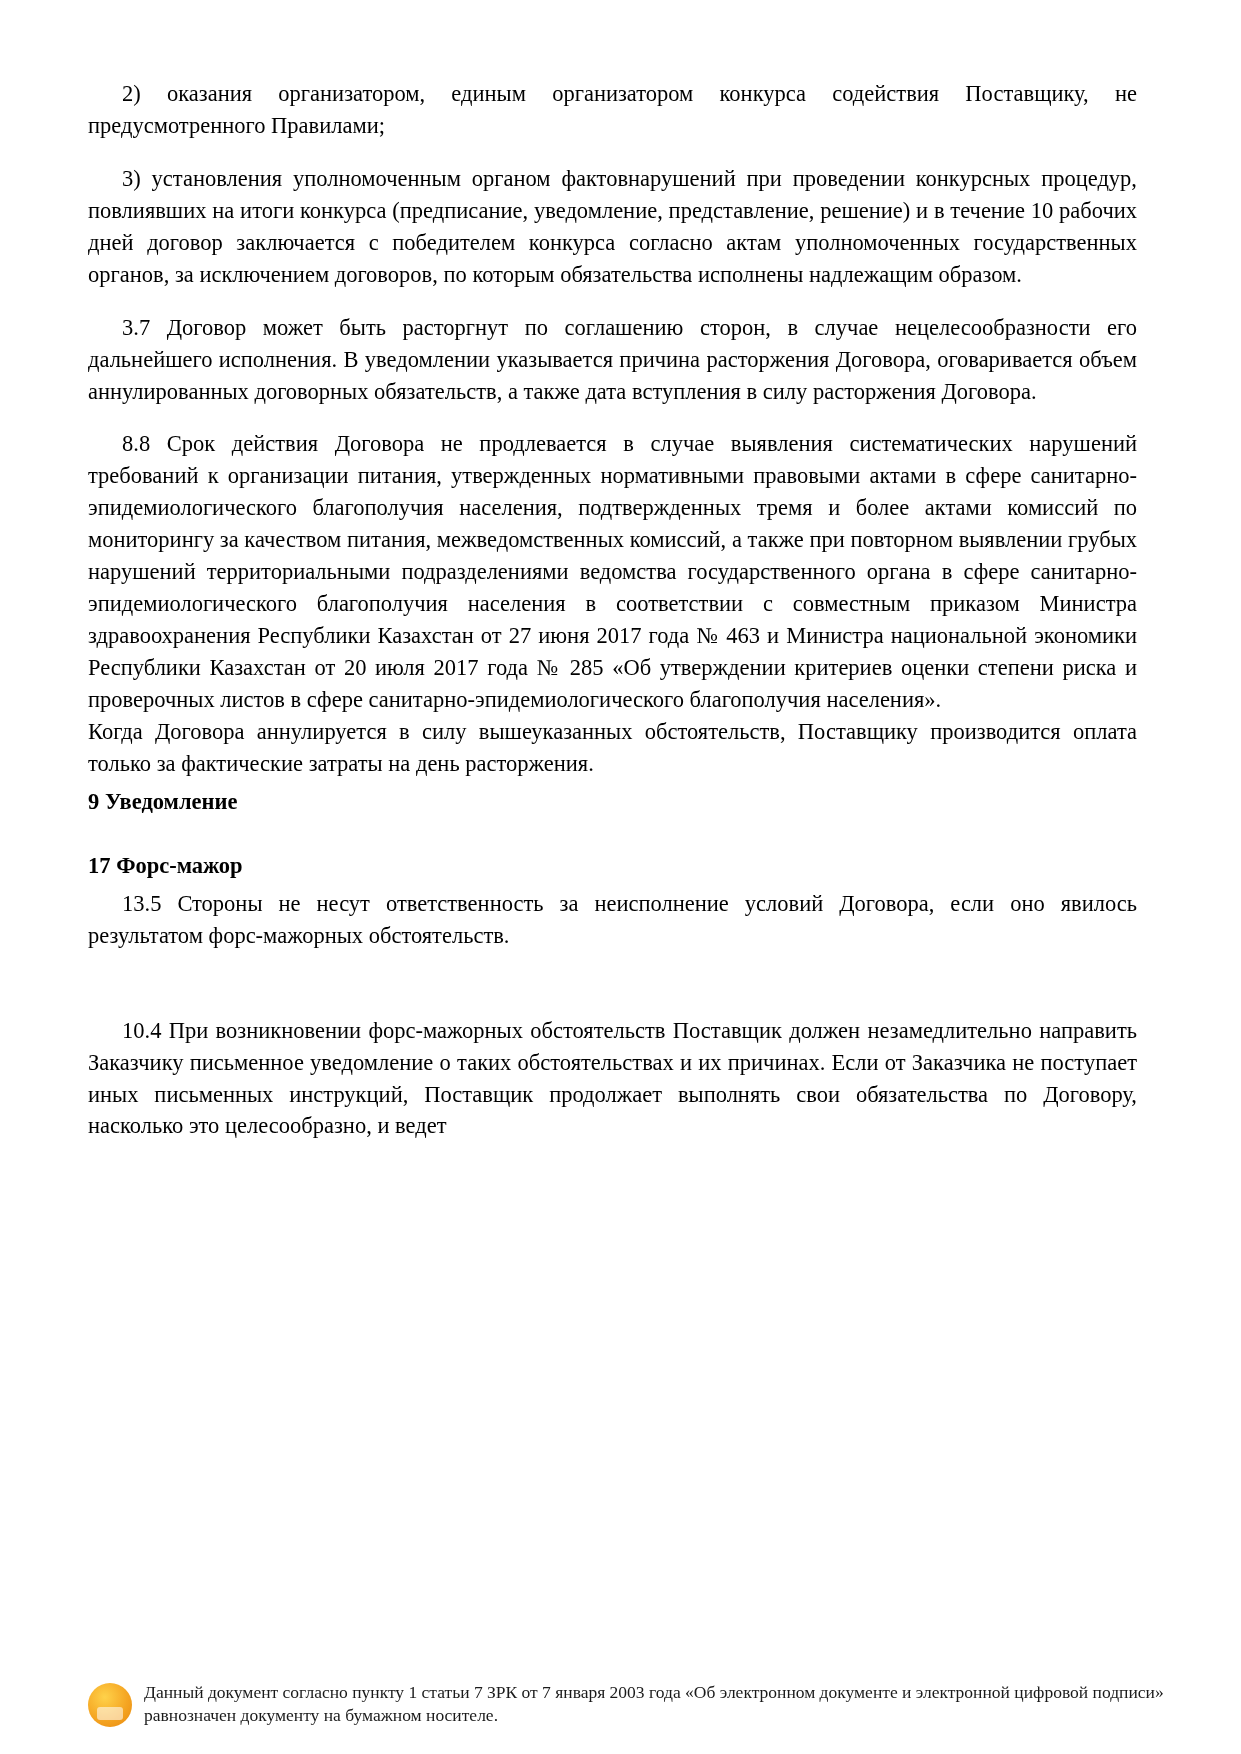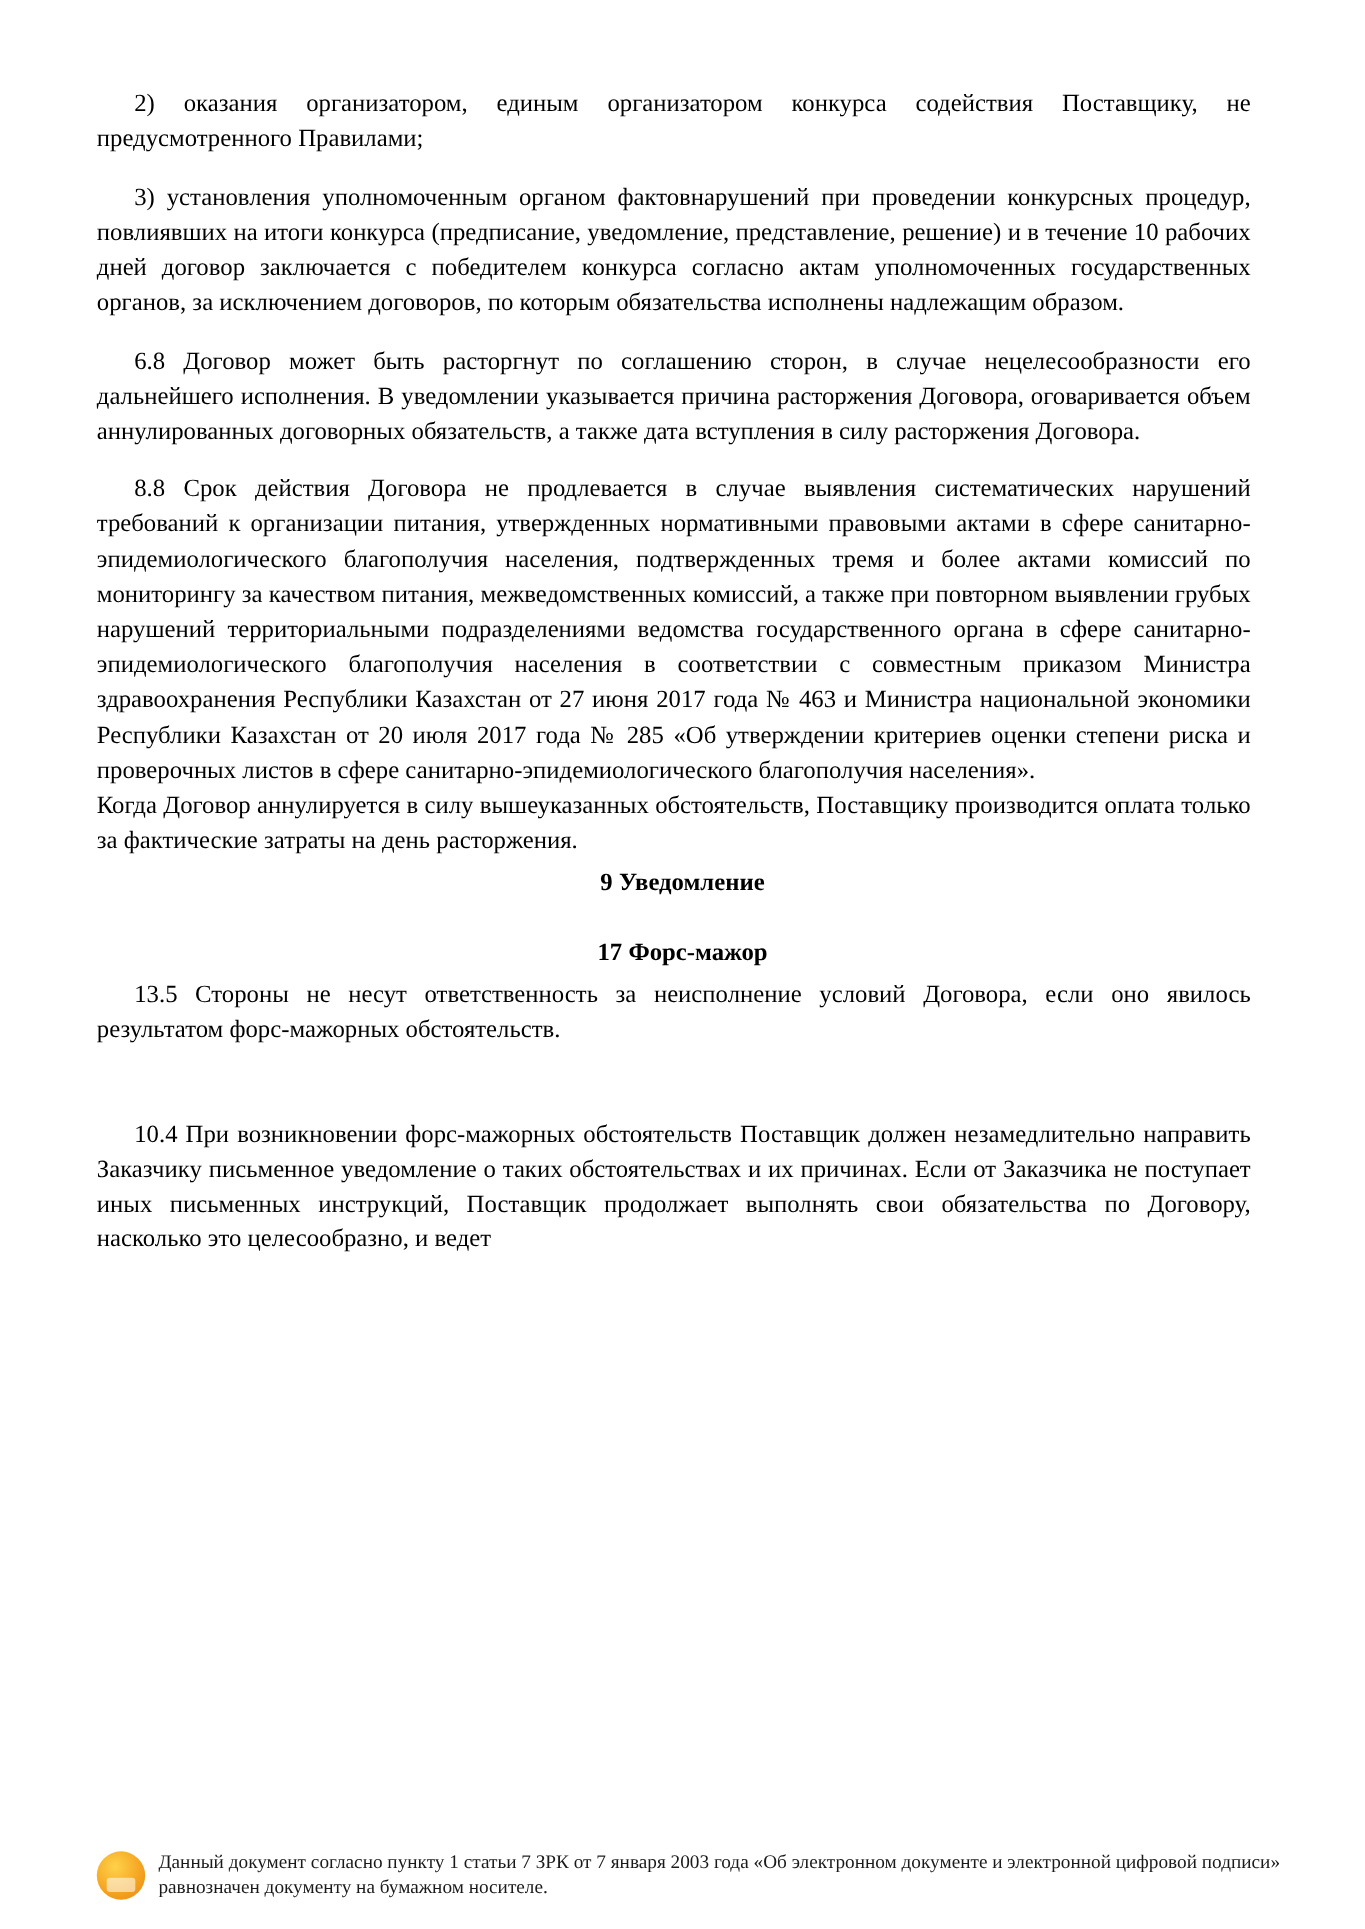--- a/index.html
+++ b/index.html
@@ -36,21 +36,20 @@
     height: 21px;
   }
   .gap-sm {
     height: 4px;
   }
   h2.heading {
     margin: 0;
     padding: 6px 0 2px 0;
     font-size: 22.5px;
     font-weight: bold;
-    text-align: center;
     line-height: 1.4;
   }
   .footer {
     position: absolute;
     left: 88px;
     right: 70px;
     bottom: 26px;
     display: flex;
     align-items: flex-start;
     gap: 12px;
@@ -89,26 +88,26 @@
 <div class="page">
 
   <div class="doc-body">
 
     <p class="para">2) оказания организатором, единым организатором конкурса содействия Поставщику, не предусмотренного Правилами;</p>
     <div class="gap"></div>
 
     <p class="para">3) установления уполномоченным органом фактовнарушений при проведении конкурсных процедур, повлиявших на итоги конкурса (предписание, уведомление, представление, решение) и в течение 10 рабочих дней договор заключается с победителем конкурса согласно актам уполномоченных государственных органов, за исключением договоров, по которым обязательства исполнены надлежащим образом.</p>
     <div class="gap"></div>
 
-    <p class="para">6.8 Договор может быть расторгнут по соглашению сторон, в случае нецелесообразности его дальнейшего исполнения. В уведомлении указывается причина расторжения Договора, оговаривается объем аннулированных договорных обязательств, а также дата вступления в силу расторжения Договора.</p>
+    <p class="para">3.7 Договор может быть расторгнут по соглашению сторон, в случае нецелесообразности его дальнейшего исполнения. В уведомлении указывается причина расторжения Договора, оговаривается объем аннулированных договорных обязательств, а также дата вступления в силу расторжения Договора.</p>
     <div class="gap"></div>
 
     <p class="para">8.8 Срок действия Договора не продлевается в случае выявления систематических нарушений требований к организации питания, утвержденных нормативными правовыми актами в сфере санитарно-эпидемиологического благополучия населения, подтвержденных тремя и более актами комиссий по мониторингу за качеством питания, межведомственных комиссий, а также при повторном выявлении грубых нарушений территориальными подразделениями ведомства государственного органа в сфере санитарно-эпидемиологического благополучия населения в соответствии с совместным приказом Министра здравоохранения Республики Казахстан от 27 июня 2017 года № 463 и Министра национальной экономики Республики Казахстан от 20 июля 2017 года № 285 «Об утверждении критериев оценки степени риска и проверочных листов в сфере санитарно-эпидемиологического благополучия населения».</p>
 
-    <p class="para noindent">Когда Договор аннулируется в силу вышеуказанных обстоятельств, Поставщику производится оплата только за фактические затраты на день расторжения.</p>
+    <p class="para noindent">Когда Договора аннулируется в силу вышеуказанных обстоятельств, Поставщику производится оплата только за фактические затраты на день расторжения.</p>
 
     <h2 class="heading">9 Уведомление</h2>
     <div class="gap-sm"></div>
 
     <div class="gap"></div>
 
 
     <h2 class="heading">17 Форс-мажор</h2>
     <div class="gap-sm"></div>
 

